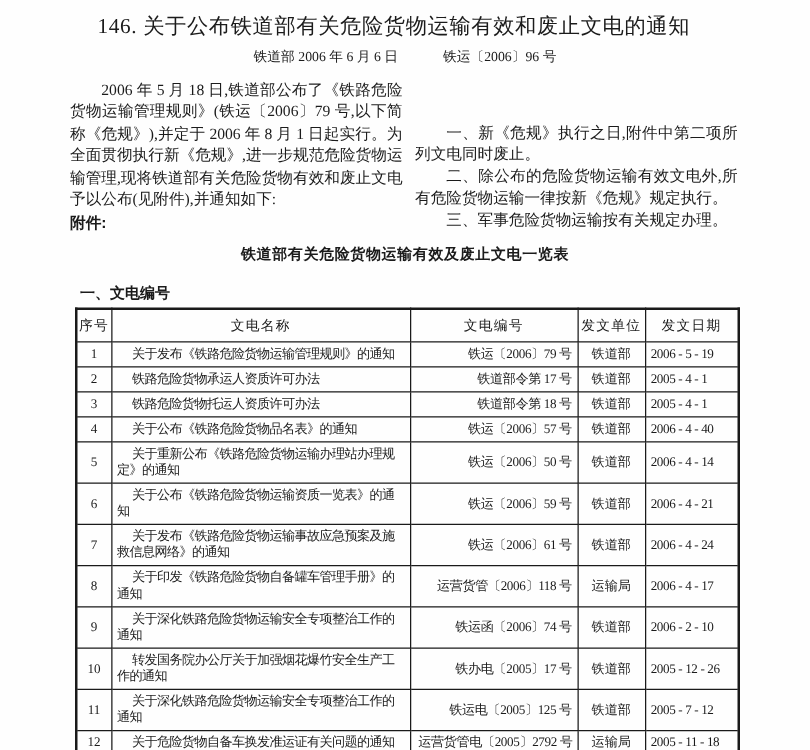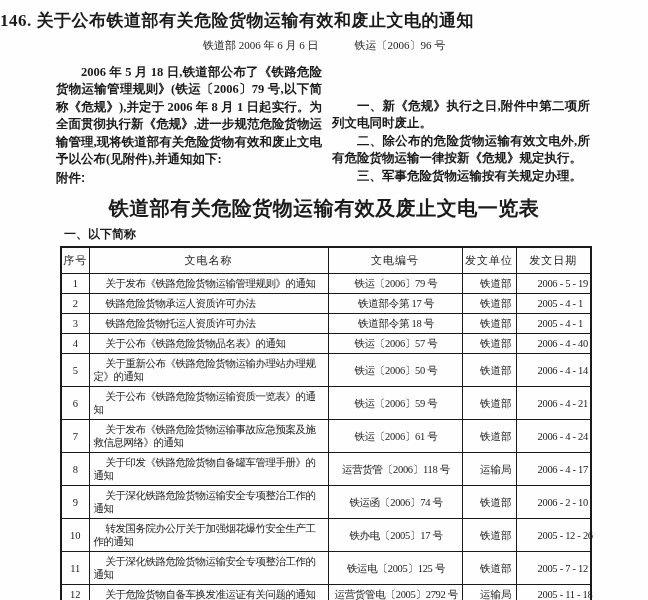--- a/index.html
+++ b/index.html
@@ -7,45 +7,45 @@
     position:relative;
     width:648px;height:600px;
     background:#fefefe;
     color:#1b1b1b;
     font-family:"Liberation Serif","DejaVu Serif",serif;
     overflow:hidden;
     margin:0 auto;
   }
   .doc-title{
     position:absolute;top:9px;left:0;width:552px;
-    text-align:left;
-    font-size:17px;font-weight:700;letter-spacing:.5px;
+    text-align:right;
+    font-size:17px;font-weight:400;letter-spacing:.5px;
   }
   .byline{
     position:absolute;top:38px;left:0;width:648px;
     display:flex;justify-content:center;gap:36px;
     font-size:11px;
   }
   .col{
     position:absolute;top:64px;
     font-size:12.5px;line-height:17.4px;
     text-align:justify;
   }
-  .col p{margin:0;text-indent:2em;font-weight:bold;}
+  .col p{margin:0;text-indent:2em;}
   .col-left{left:56px;width:266px;}
   .col-right{left:332px;width:258px;margin-top:34px;}
   .attach-label{
     position:absolute;left:56px;top:170px;
     font-family:"Liberation Sans","DejaVu Sans",sans-serif;
     font-size:12.5px;font-weight:700;
   }
   .table-title{
     position:absolute;top:195px;left:0;width:648px;
     text-align:center;
-    font-size:20px;font-weight:700;letter-spacing:.5px;
+    font-size:12px;font-weight:700;letter-spacing:.5px;
   }
   .section-label{
     position:absolute;left:64px;top:226px;
     font-family:"Liberation Sans","DejaVu Sans",sans-serif;
     font-size:12px;font-weight:700;
   }
   table.doc-table{
     position:absolute;left:60px;top:246px;
     width:530px;
     border-collapse:collapse;
@@ -61,23 +61,23 @@
     font-size:11px;height:21px;
     letter-spacing:1px;
     padding:2px 0;
   }
   .doc-table td{
     font-size:10.5px;line-height:13px;
     padding:3px 4px;
   }
   td.c-no{text-align:center;}
   td.c-name{text-align:left;text-indent:12px;letter-spacing:-0.5px;}
-  td.c-num{text-align:center;white-space:nowrap;padding-left:6px;letter-spacing:-0.3px;}
-  td.c-unit{text-align:right;}
-  td.c-date{text-align:left;white-space:nowrap;padding-left:21px;letter-spacing:-0.3px;}
+  td.c-num{text-align:right;white-space:nowrap;padding-left:6px;letter-spacing:-0.3px;}
+  td.c-unit{text-align:center;}
+  td.c-date{text-align:left;white-space:nowrap;padding-left:4px;letter-spacing:-0.3px;}
 </style>
 </head>
 <body>
 
 <div class="page">
 
   <div class="doc-title">146. 关于公布铁道部有关危险货物运输有效和废止文电的通知</div>
 
   <div class="byline">
     <span>铁道部 2006 年 6 月 6 日</span>
@@ -91,21 +91,21 @@
   <div class="col col-right" id="notice-items">
       <p>一、新《危规》执行之日,附件中第二项所列文电同时废止。</p>
       <p>二、除公布的危险货物运输有效文电外,所有危险货物运输一律按新《危规》规定执行。</p>
       <p>三、军事危险货物运输按有关规定办理。</p>
     </div>
 
   <div class="attach-label">附件:</div>
 
   <div class="table-title">铁道部有关危险货物运输有效及废止文电一览表</div>
 
-  <div class="section-label">一、以下简称</div>
+  <div class="section-label">一、文电编号</div>
 
   <table class="doc-table">
     <colgroup id="table-cols">
         <col style="width: 28px;">
         <col style="width: 239px;">
         <col style="width: 134px;">
         <col style="width: 54px;">
         <col style="width: 75px;">
       </colgroup>
     <thead>

